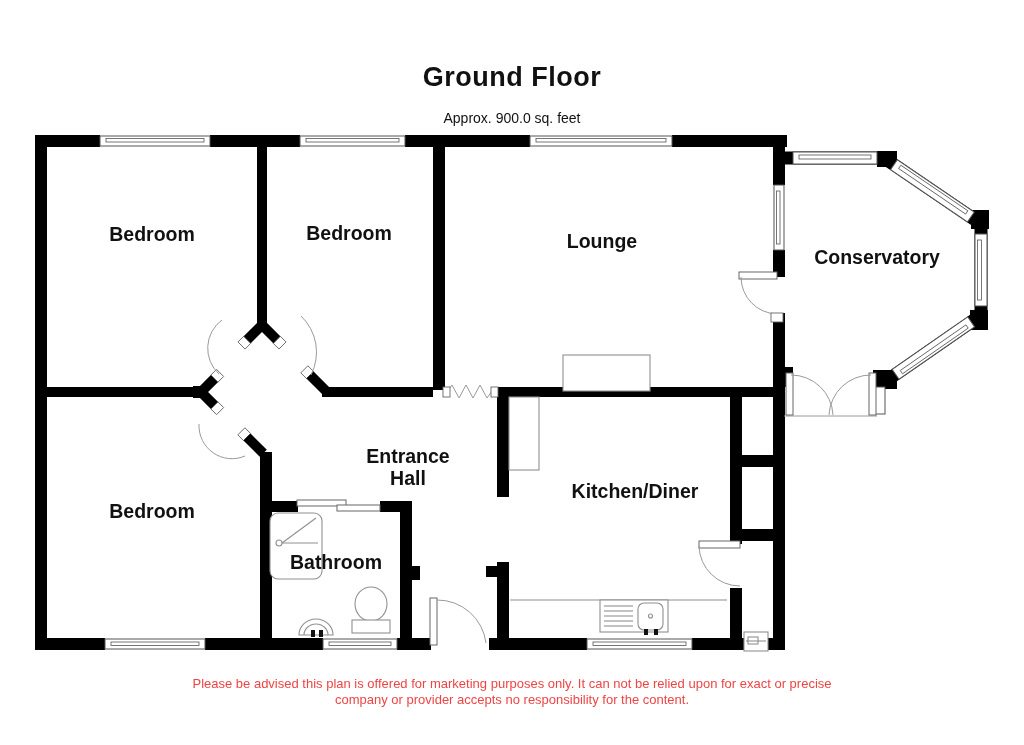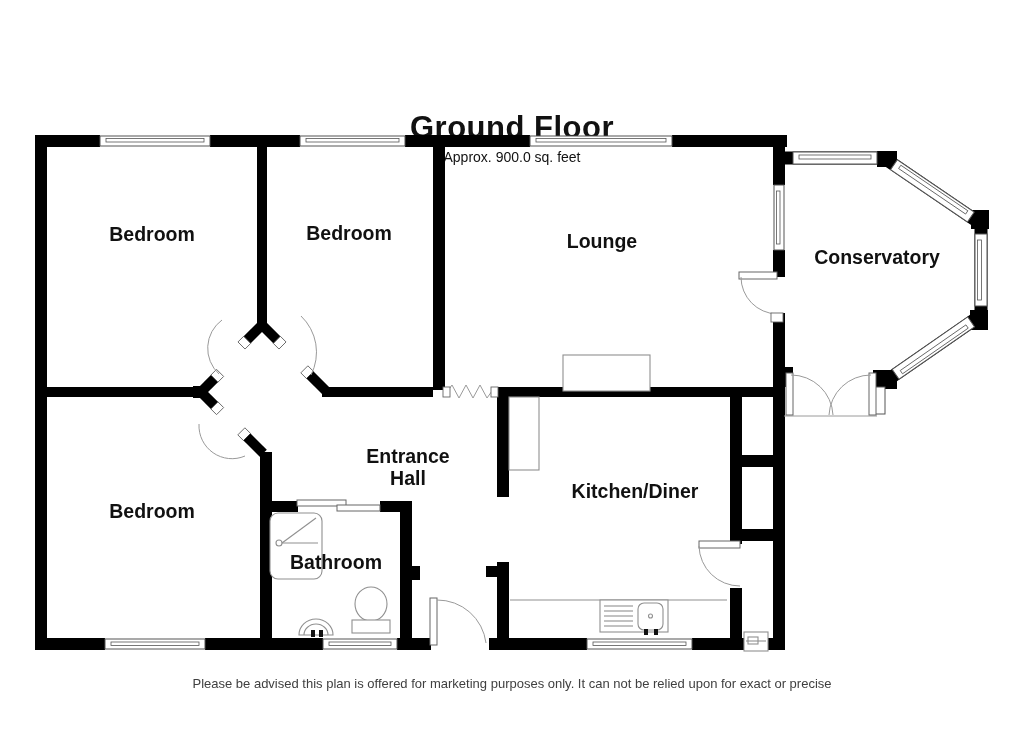--- a/index.html
+++ b/index.html
@@ -1,22 +1,22 @@
 <!DOCTYPE html>
 <html><head>
 <meta charset="utf-8">
 <style>
   html,body{margin:0;padding:0;background:#fff;}
   .page{position:relative;width:1024px;height:745px;background:#fff;overflow:hidden;
         font-family:"Liberation Sans",sans-serif;color:#111;}
   .hdr{position:absolute;top:62px;left:0;width:100%;text-align:center;}
-  .hdr .title{font-size:31px;font-weight:bold;letter-spacing:0.5px;margin-top:48px;}
-  .hdr .sub{font-size:14px;margin-top:3px;}
+  .hdr .title{font-size:27px;font-weight:bold;letter-spacing:0.5px;}
+  .hdr .sub{font-size:14px;margin-top:17px;}
   .ftr{position:absolute;top:676px;left:0;width:100%;text-align:center;
-       font-size:13px;line-height:16px;color:#404040;}
+       font-size:13px;line-height:16px;color:#ef4444;}
   svg{position:absolute;top:0;left:0;}
   .wall{fill:#000;stroke:none;}
   .win{fill:#fff;stroke:#555;stroke-width:1;}
   .wini{fill:none;stroke:#555;stroke-width:0.8;}
   .arc{fill:none;stroke:#9a9a9a;stroke-width:1;}
   .leaf{fill:#fff;stroke:#666;stroke-width:1;}
   .cap{fill:#fff;stroke:#666;stroke-width:0.9;}
   .fx{fill:none;stroke:#909090;stroke-width:1.1;}
   .fxw{fill:#fff;stroke:#909090;stroke-width:1.1;}
   .blk{fill:#111;stroke:none;}
@@ -259,15 +259,16 @@
       <text class="lbl" x="152" y="518">Bedroom</text>
       <text class="lbl" x="408" y="463">Entrance</text>
       <text class="lbl" x="408" y="485">Hall</text>
       <text class="lbl" x="336" y="569">Bathroom</text>
       <text class="lbl" x="635" y="498">Kitchen/Diner</text>
     </g>
   </svg>
 
   <div class="ftr">
     <div>Please be advised this plan is offered for marketing purposes only. It can not be relied upon for exact or precise</div>
+    <div>company or provider accepts no responsibility for the content.</div>
   </div>
 
 </div>
 
 </body></html>

